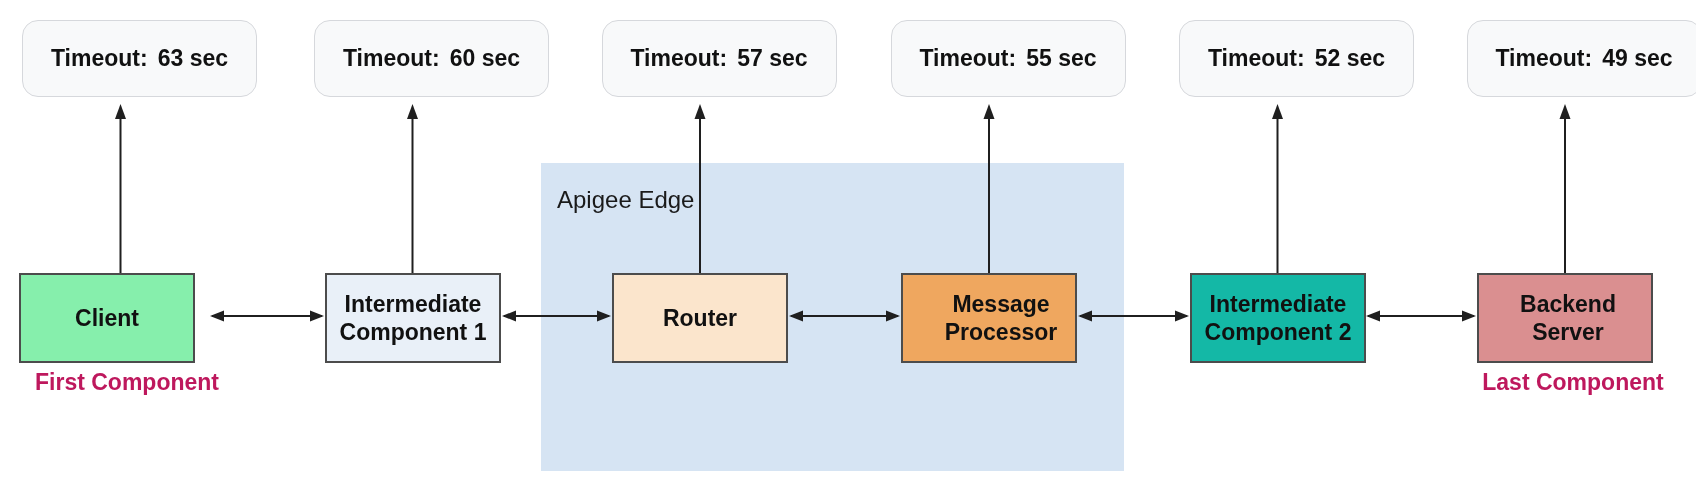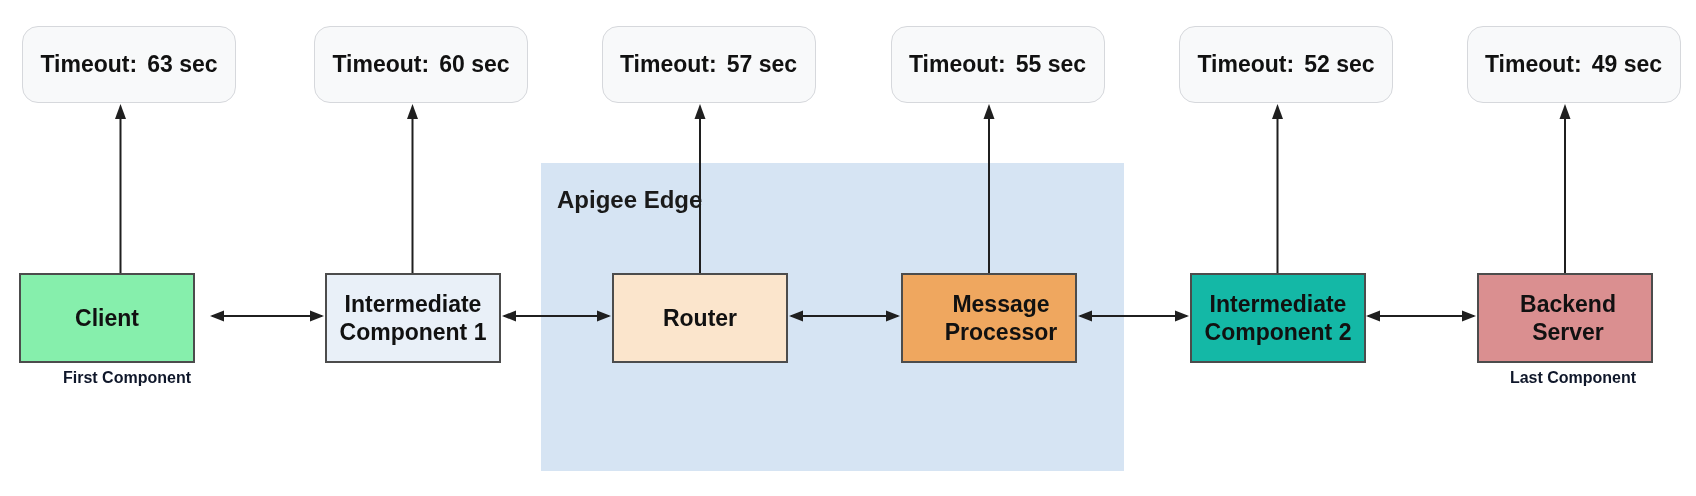--- a/index.html
+++ b/index.html
@@ -20,28 +20,28 @@
     left: 541px;
     top: 163px;
     width: 583px;
     height: 308px;
   }
   .group-label {
     position: absolute;
     left: 557px;
     top: 186px;
     font-size: 24px;
-    font-weight: bold;
+    font-weight: normal;
     color: #1a1a1a;
     white-space: nowrap;
   }
   .callout {
     position: absolute;
-    top: 26px;
-    width: 214px;
+    top: 20px;
+    width: 235px;
     height: 77px;
     box-sizing: border-box;
     border: 1.5px solid #d6d8dc;
     border-radius: 16px;
     background: #f8f9fa;
     display: flex;
     align-items: center;
     justify-content: center;
     gap: 10px;
     font-size: 23px;
@@ -63,23 +63,23 @@
     padding: 0 12px;
     font-size: 23px;
     font-weight: bold;
     color: #111111;
     line-height: 1.22;
   }
   .caption {
     position: absolute;
     top: 369px;
     transform: translateX(-50%);
-    font-size: 16px;
+    font-size: 23px;
     font-weight: bold;
-    color: #0f172a;
+    color: #be185d;
     white-space: nowrap;
   }
   svg.connectors {
     position: absolute;
     left: 0;
     top: 0;
     pointer-events: none;
   }
   svg.connectors line { stroke: #1f1f1f; stroke-width: 2; }
   svg.connectors polygon { fill: #1f1f1f; }

